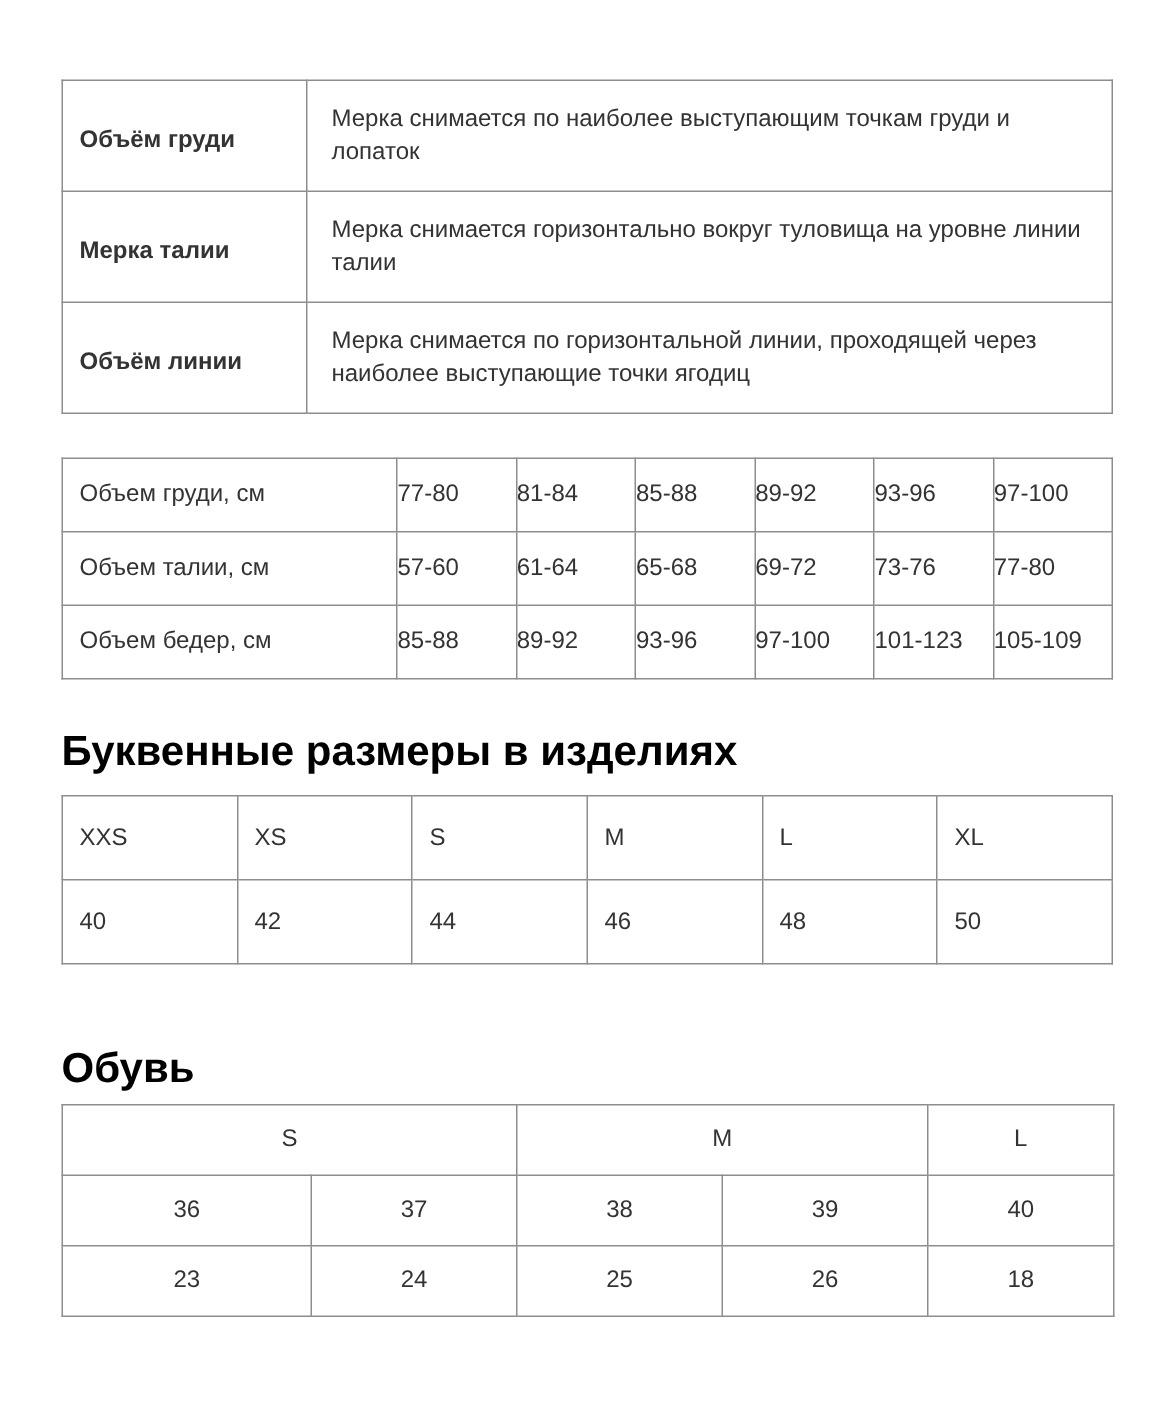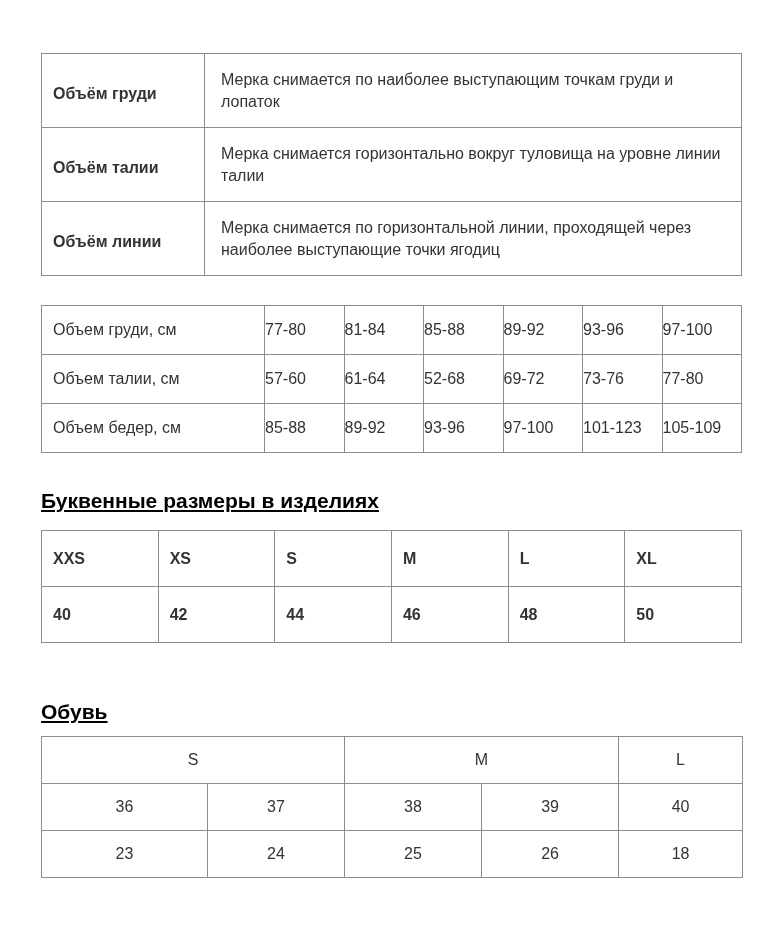--- a/index.html
+++ b/index.html
@@ -33,52 +33,51 @@
   .t-measure .cell-desc { padding: 6px 8px 6px 16px; line-height: 22px; }
 
   
   .t-russian td { height: 48px; }
   .t-russian .cell-rowlabel { padding-left: 11px; text-align: left; }
   .t-russian .cell-size { font-weight: bold; text-align: center; }
   .t-russian .cell-val { text-align: left; }
 
   
   h2 {
-    font-size: 21px;
+    font-size: 28px;
     line-height: 26px;
     font-weight: bold;
     color: #000000;
-    text-decoration: underline;
   }
   .h-letters { margin: 35px 0 16px 0; }
   .h-shoes   { margin: 56px 0 11px 0; }
 
   
-  .t-letters td { height: 55px; padding-left: 11px; text-align: left; font-weight: bold; }
+  .t-letters td { height: 55px; padding-left: 11px; text-align: left; }
 
   
   .t-shoes td { height: 46px; text-align: center; }
 </style>
 </head>
 <body>
 
 <div class="page">
 
   <table class="t-measure">
     <colgroup>
         <col style="width:163px">
         <col>
       </colgroup>
     <tbody>
       <tr>
         <td class="cell-label">Объём груди</td>
         <td class="cell-desc">Мерка снимается по наиболее выступающим точкам груди и лопаток</td>
       </tr>
       <tr>
-        <td class="cell-label">Объём талии</td>
+        <td class="cell-label">Мерка талии</td>
         <td class="cell-desc">Мерка снимается горизонтально вокруг туловища на уровне линии талии</td>
       </tr>
       <tr>
         <td class="cell-label">Объём линии</td>
         <td class="cell-desc">Мерка снимается по горизонтальной линии, проходящей через наиболее выступающие точки ягодиц</td>
       </tr>
     </tbody>
   </table>
 
   <table class="t-russian">
@@ -98,21 +97,21 @@
         <td class="cell-val">81-84</td>
         <td class="cell-val">85-88</td>
         <td class="cell-val">89-92</td>
         <td class="cell-val">93-96</td>
         <td class="cell-val">97-100</td>
       </tr>
       <tr>
         <td class="cell-rowlabel">Объем талии, см</td>
         <td class="cell-val">57-60</td>
         <td class="cell-val">61-64</td>
-        <td class="cell-val">52-68</td>
+        <td class="cell-val">65-68</td>
         <td class="cell-val">69-72</td>
         <td class="cell-val">73-76</td>
         <td class="cell-val">77-80</td>
       </tr>
       <tr>
         <td class="cell-rowlabel">Объем бедер, см</td>
         <td class="cell-val">85-88</td>
         <td class="cell-val">89-92</td>
         <td class="cell-val">93-96</td>
         <td class="cell-val">97-100</td>

